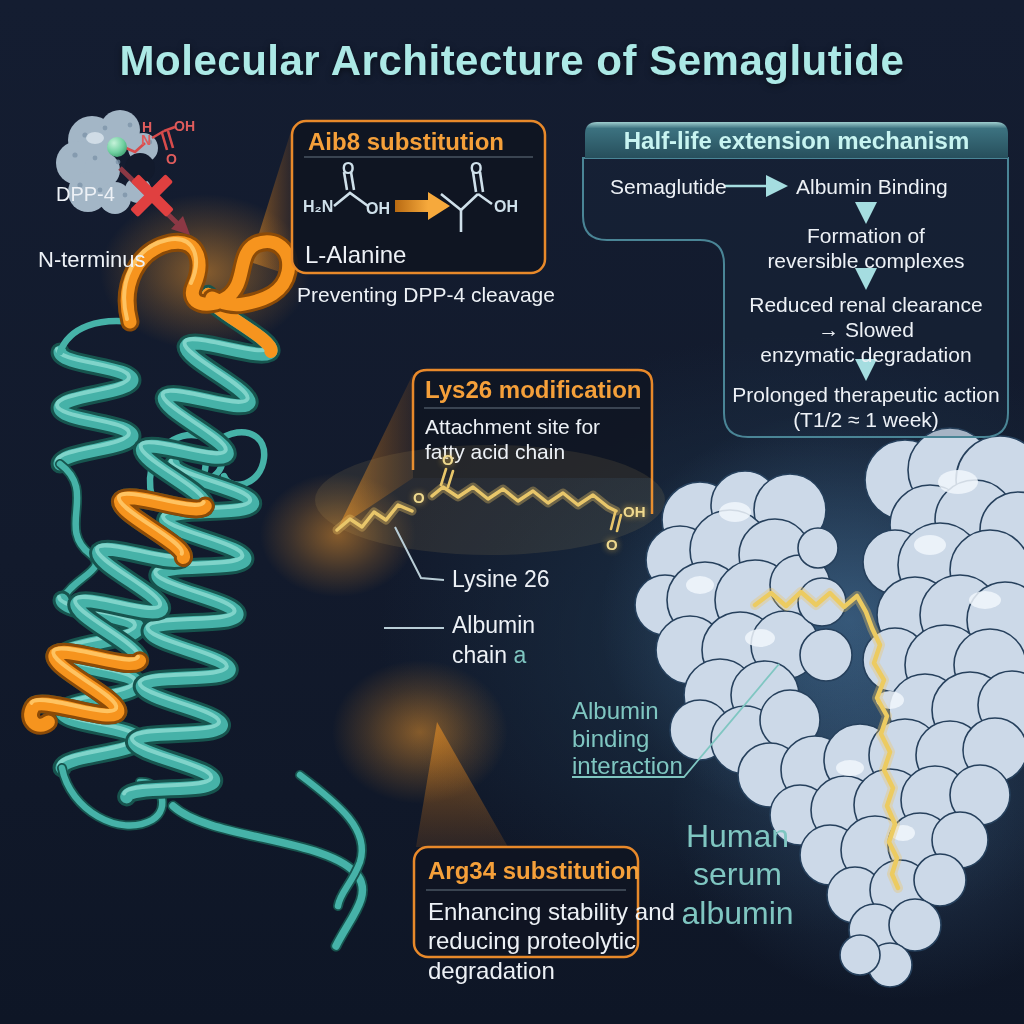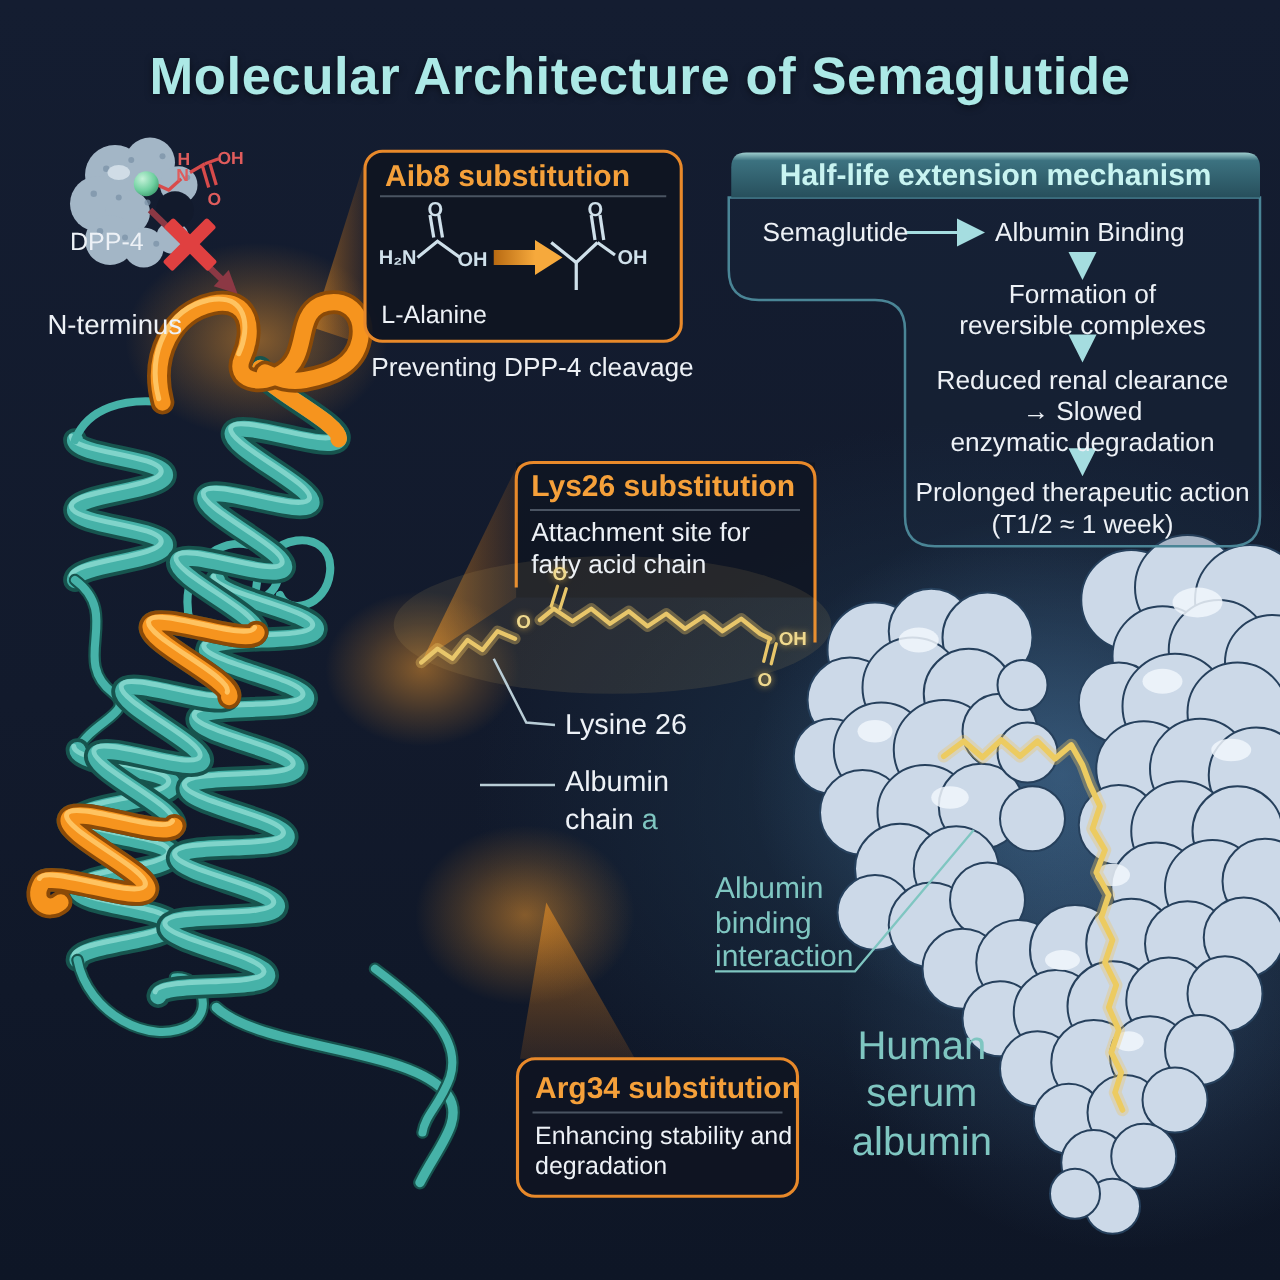--- a/index.html
+++ b/index.html
@@ -5,21 +5,21 @@
   html,body{margin:0;padding:0;background:#0d1424;}
   #stage{
     position:relative;width:1024px;height:1024px;overflow:hidden;
     background:radial-gradient(ellipse 700px 500px at 78% 62%, #1c3248 0%, rgba(28,50,72,0) 60%),
                linear-gradient(180deg,#141d31 0%, #121a2c 55%, #0e1626 100%);
     font-family:"Liberation Sans", sans-serif;
   }
   svg.art{position:absolute;left:0;top:0;z-index:1;}
   .lbl{position:absolute;z-index:5;color:#edf1f6;line-height:1.18;}
   .title{width:1024px;text-align:center;font-weight:bold;font-size:42px;color:#ace9e6;letter-spacing:.5px;text-shadow:0 2px 6px rgba(0,0,0,.5);}
-  .white20{font-size:20px;} .white21{font-size:21px;} .white22{font-size:22px;}
+  .white20{font-size:24px;} .white21{font-size:21px;} .white22{font-size:22px;}
   .boxtitle{font-weight:bold;font-size:24px;color:#f5a03a;}
   .chem{color:#cfe0ea;font-size:16px;font-weight:bold;}
   .chemred{color:#e05c5c;font-size:14px;font-weight:bold;}
   .gold{color:#efd98e;font-size:15px;font-weight:bold;text-shadow:0 0 6px rgba(232,184,79,.9);}
   .teal{color:#7fc6c1;}
   .hdr{width:423px;text-align:center;font-weight:bold;font-size:24px;color:#c8f4f1;}
   .ctr{text-align:center;}
 </style>
 </head>
 <body>
@@ -348,39 +348,40 @@
 <div class="lbl white21 ctr" style="left:716px;top:293px;width:300px;">
   <div>Reduced renal clearance</div>
   <div>→ Slowed</div>
   <div>enzymatic degradation</div>
 </div>
 <div class="lbl white21 ctr" style="left:716px;top:383px;width:300px;">
   <div>Prolonged therapeutic action</div>
   <div>(T1/2 ≈ 1 week)</div>
 </div>
 
-<div class="lbl boxtitle" style="left:425px;top:376px;">Lys26 substitution</div>
+<div class="lbl boxtitle" style="left:425px;top:376px;">Lys26 modification</div>
 <div class="lbl white21" style="left:425px;top:415px;">
   <div>Attachment site for</div>
   <div>fatty acid chain</div>
 </div>
 <div class="lbl gold" style="left:413px;top:489px;">O</div>
 <div class="lbl gold" style="left:442px;top:451px;">O</div>
 <div class="lbl gold" style="left:623px;top:503px;">OH</div>
 <div class="lbl gold" style="left:606px;top:536px;">O</div>
 
 <div class="lbl" style="left:452px;top:566px;font-size:23px;">Lysine 26</div>
 <div class="lbl" style="left:452px;top:611px;font-size:23px;line-height:1.3;">
   <div>Albumin</div>
   <div><span>chain</span> <span class="teal">a</span></div>
 </div>
 
 <div class="lbl boxtitle" style="left:428px;top:857px;">Arg34 substitution</div>
 <div class="lbl white20" style="left:428px;top:897px;line-height:1.22;">
   <div>Enhancing stability and</div>
+  <div>reducing proteolytic</div>
   <div>degradation</div>
 </div>
 
 <div class="lbl teal" style="left:572px;top:697px;font-size:24px;line-height:1.15;">
   <div>Albumin</div>
   <div>binding</div>
   <div>interaction</div>
 </div>
 <div class="lbl teal ctr" style="left:660px;top:817px;width:155px;font-size:32px;line-height:1.2;">
   <div>Human</div>

